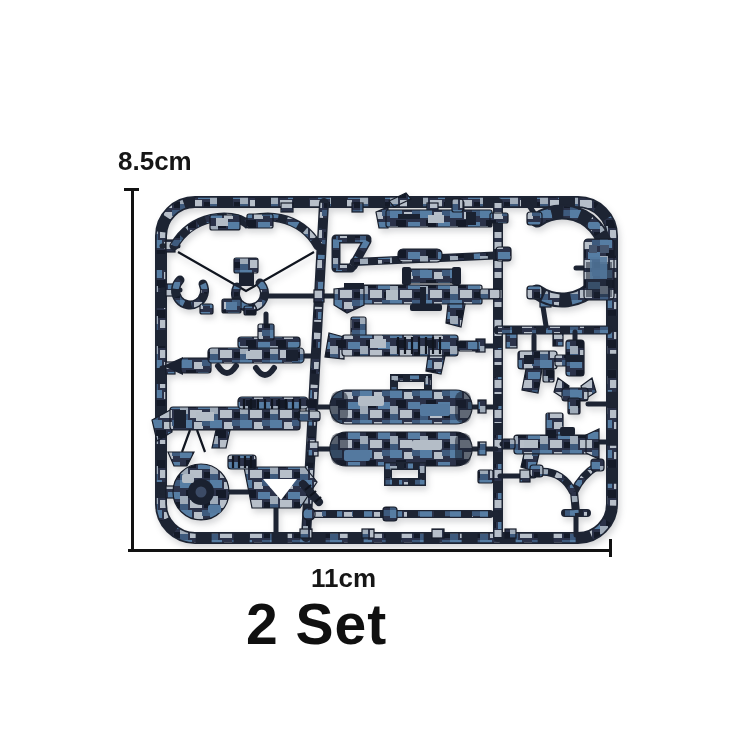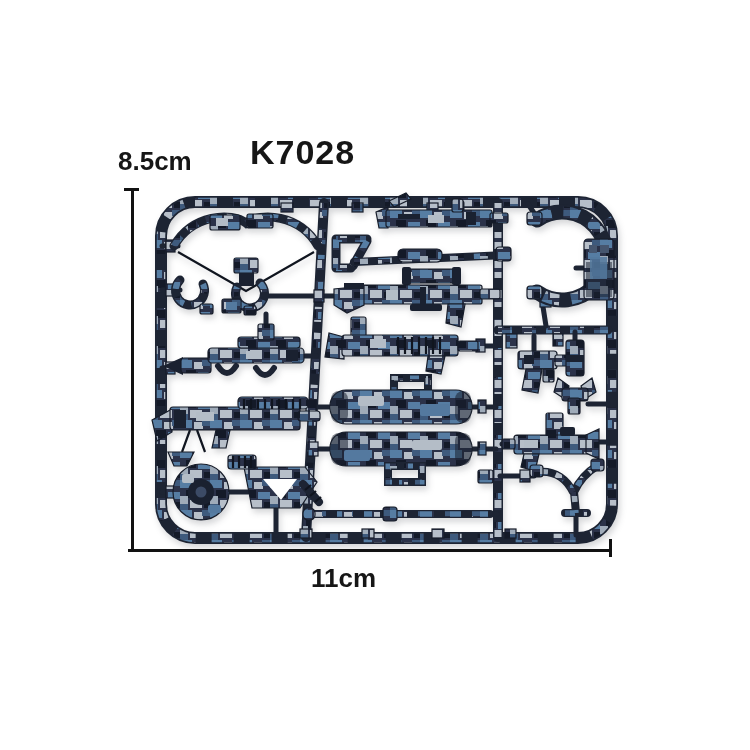--- a/index.html
+++ b/index.html
@@ -25,23 +25,23 @@
   .lt{fill:#b4bdc7;stroke:none;}
   .bl{fill:#54799f;stroke:none;}
   .wh{fill:#ffffff;stroke:none;}
   .ln{stroke:#10151f;stroke-width:2.2;fill:none;}
 </style>
 </head>
 <body>
 
 <div class="stage">
 
-  <div class="txt model-label">K7028</div>
   <div class="txt height-label">8.5cm</div>
   <div class="txt width-label">11cm</div>
+  <div class="txt qty-label">2 Set</div>
 
   <div class="mline v-line"></div>
   <div class="mline v-line-cap"></div>
   <div class="mline h-line"></div>
   <div class="mline h-line-cap"></div>
 
   <svg class="sprue" width="750" height="750" viewBox="0 0 750 750">
     <defs>
       <pattern id="camo" width="30" height="30" patternUnits="userSpaceOnUse">
         <rect width="30" height="30" fill="#2b3249"></rect>

